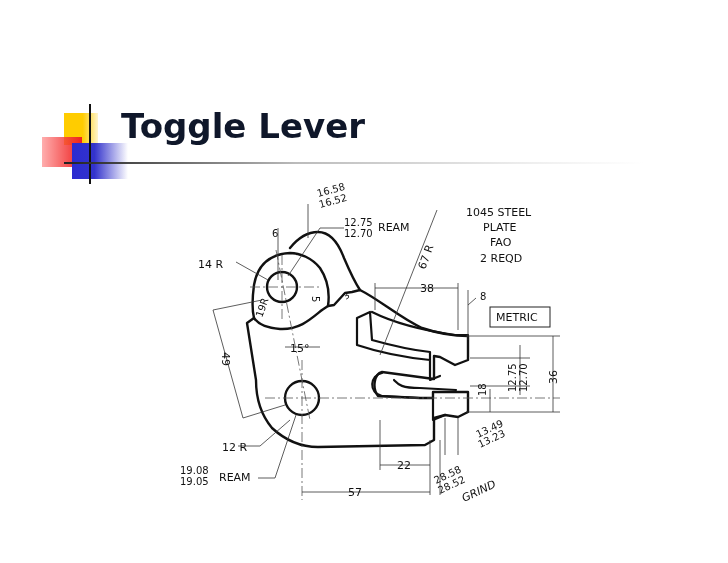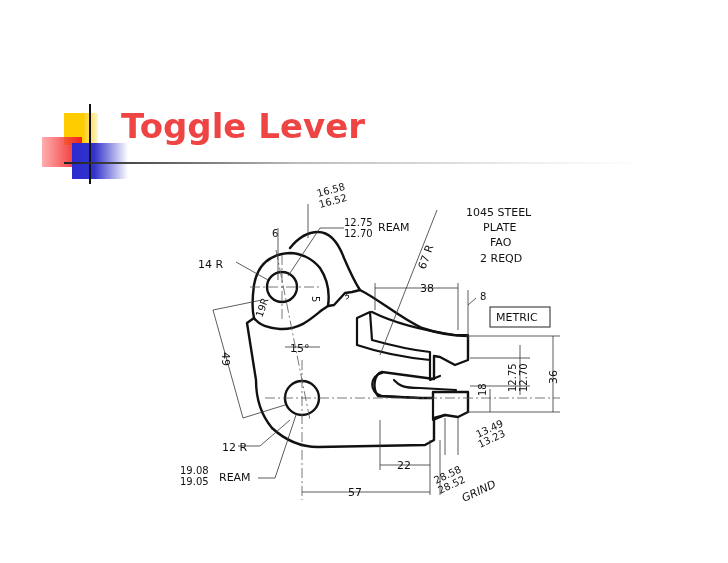--- a/index.html
+++ b/index.html
@@ -3,21 +3,21 @@
 <meta charset="utf-8">
 <style>
   html, body { margin:0; padding:0; }
   body { width:728px; height:563px; background:#ffffff; position:relative; overflow:hidden; font-family:"DejaVu Sans", sans-serif; }
   .deco { position:absolute; }
   .sq-yellow { left:64px; top:113px; width:34px; height:32px; background:linear-gradient(90deg,#ffcc00 0%,#ffcc00 55%,rgba(255,204,0,0.2) 100%); }
   .sq-red { left:42px; top:137px; width:40px; height:30px; background:linear-gradient(90deg,rgba(255,120,120,0.6) 0%,#ee2222 100%); }
   .sq-blue { left:72px; top:143px; width:56px; height:36px; background:linear-gradient(90deg,#2b2bd0 0%,#3333cc 40%,rgba(51,51,204,0) 100%); }
   .vline { left:89px; top:104px; width:2px; height:80px; background:#111; }
   .hline { left:64px; top:162px; width:580px; height:2px; background:linear-gradient(90deg,#222 0%,#444 10%,#bbb 40%,#eee 80%,rgba(255,255,255,0) 100%); }
-  .title { position:absolute; left:121px; top:106px; font-family:"DejaVu Sans", sans-serif; font-weight:bold; font-size:34px; color:#ef4444; letter-spacing:0px; }
+  .title { position:absolute; left:121px; top:106px; font-family:"DejaVu Sans", sans-serif; font-weight:bold; font-size:34px; color:#0f172a; letter-spacing:0px; }
   .drawing { position:absolute; left:170px; top:180px; width:420px; height:330px; }
   svg text { font-family:"DejaVu Sans", sans-serif; fill:#111; }
 </style>
 </head>
 <body>
 
 <div class="deco sq-yellow"></div>
 <div class="deco sq-red"></div>
 <div class="deco sq-blue"></div>
 <div class="deco vline"></div>

